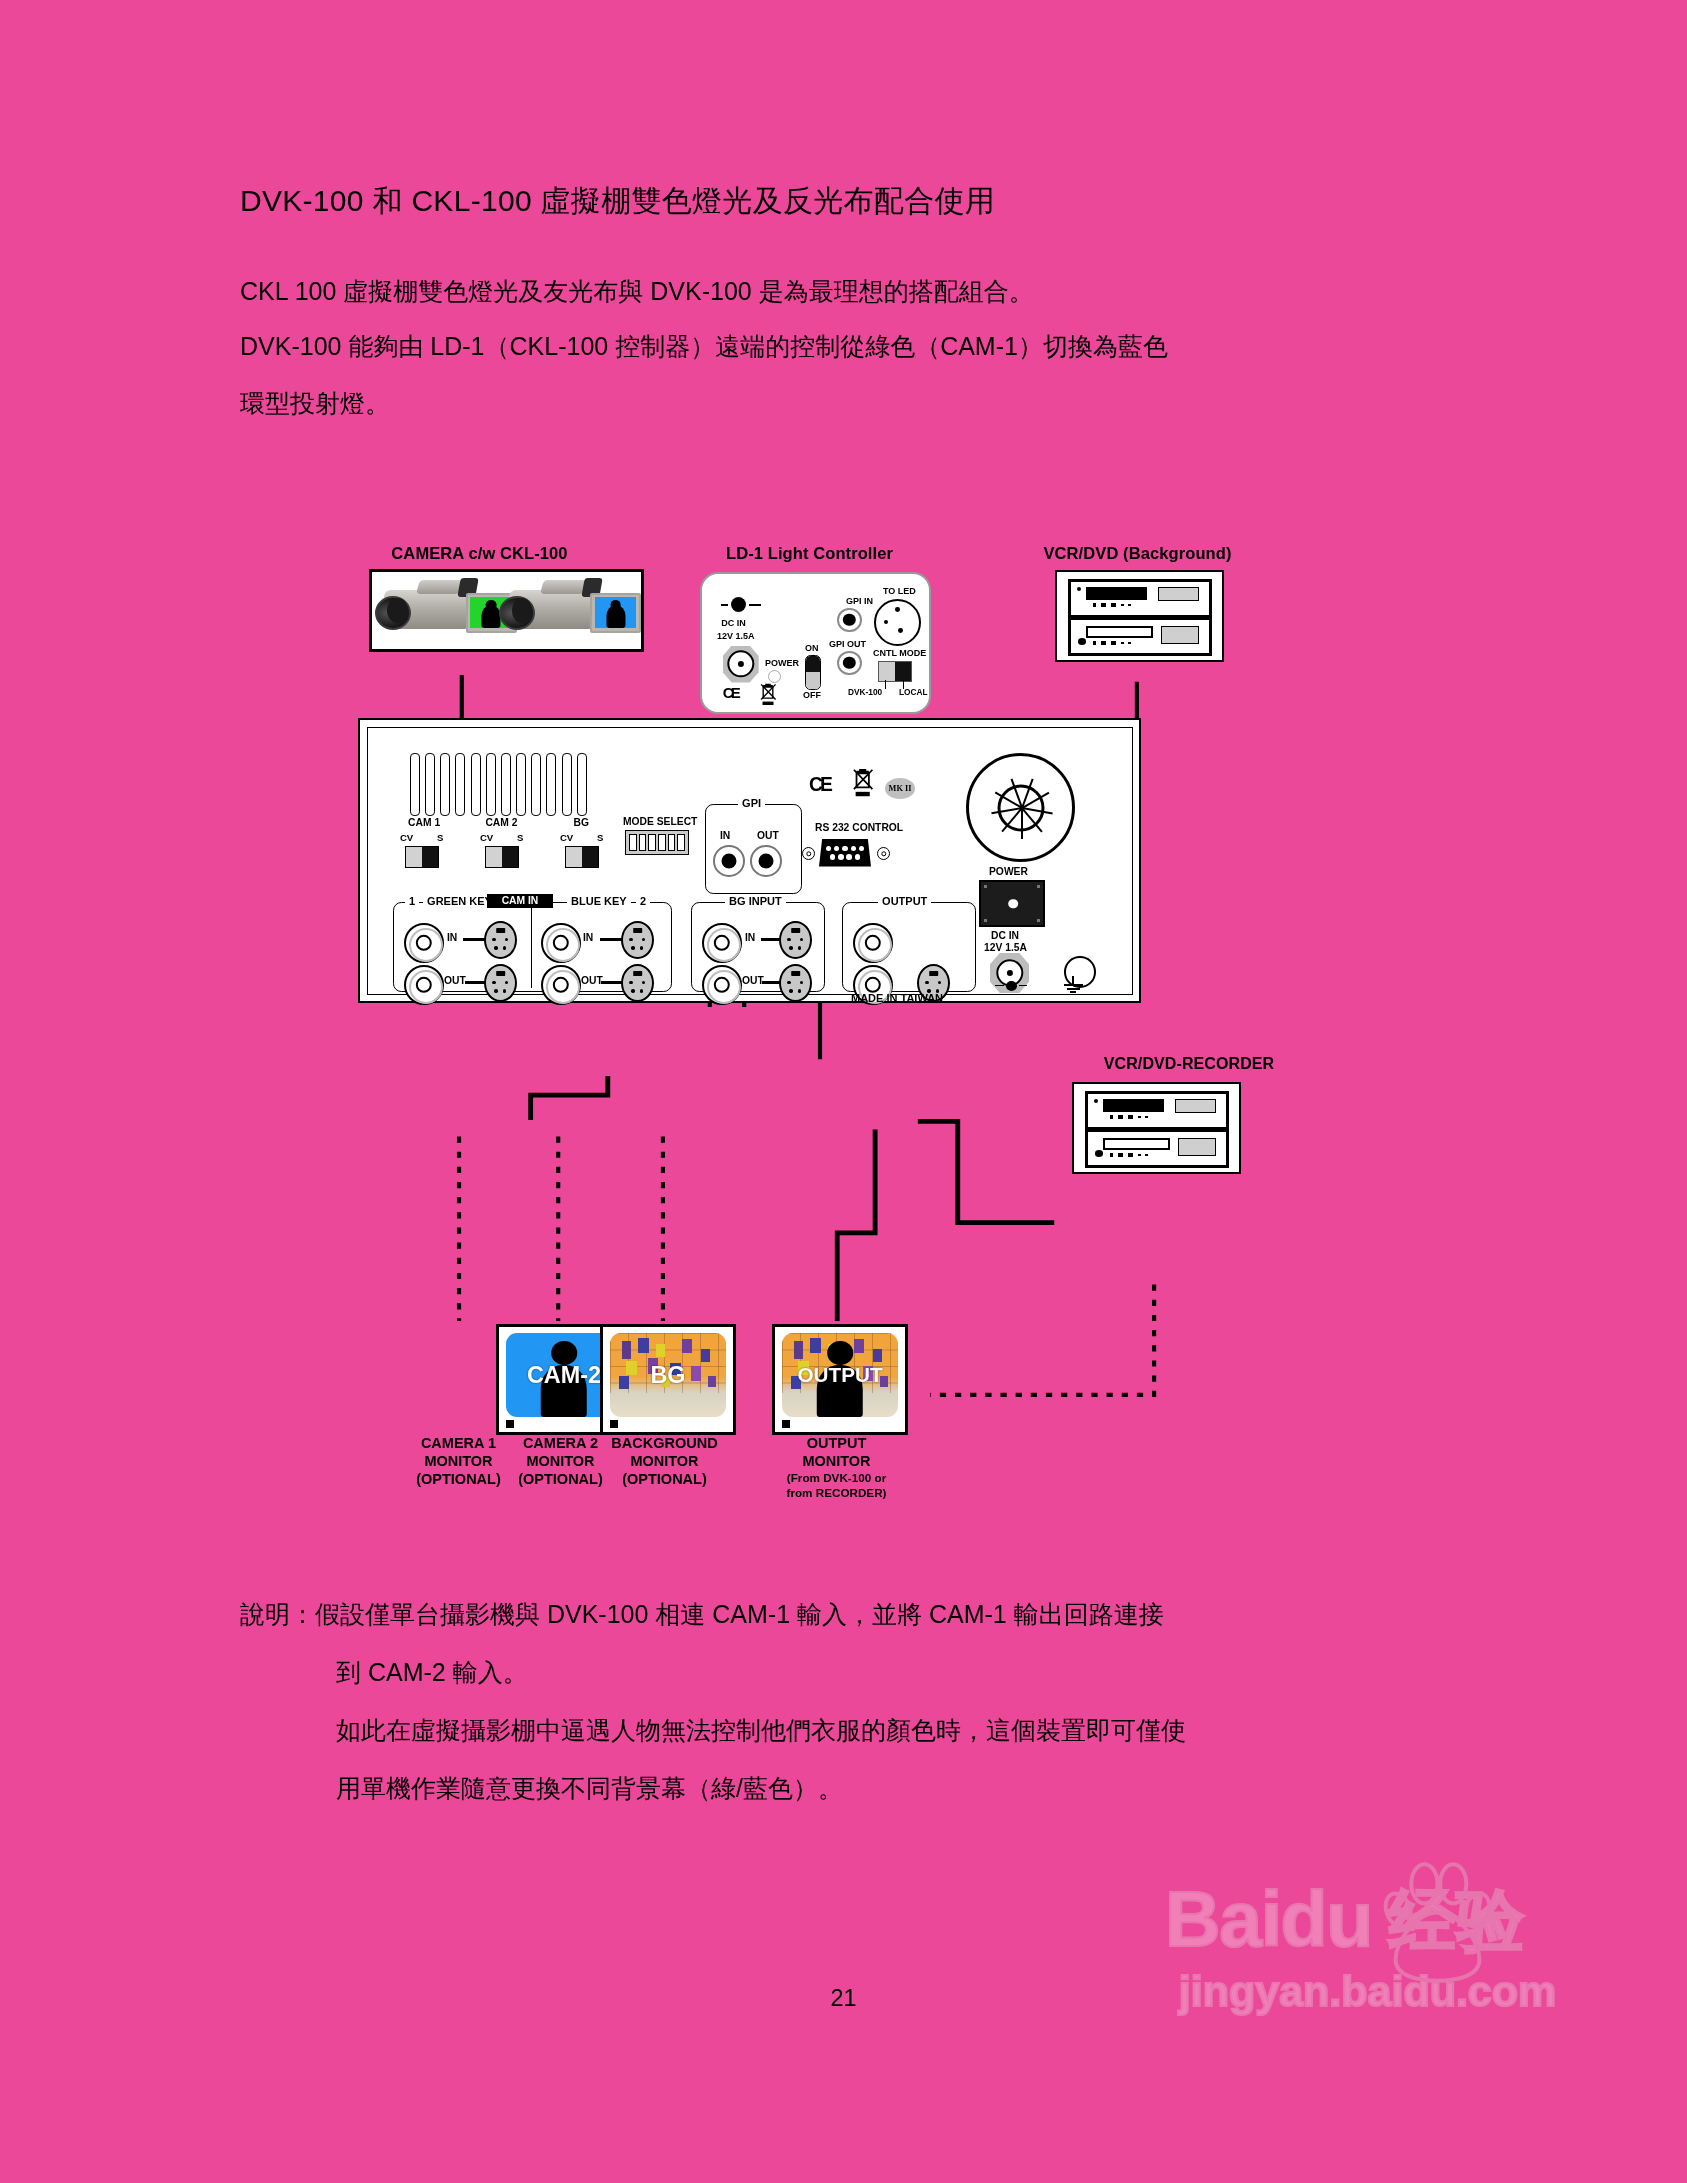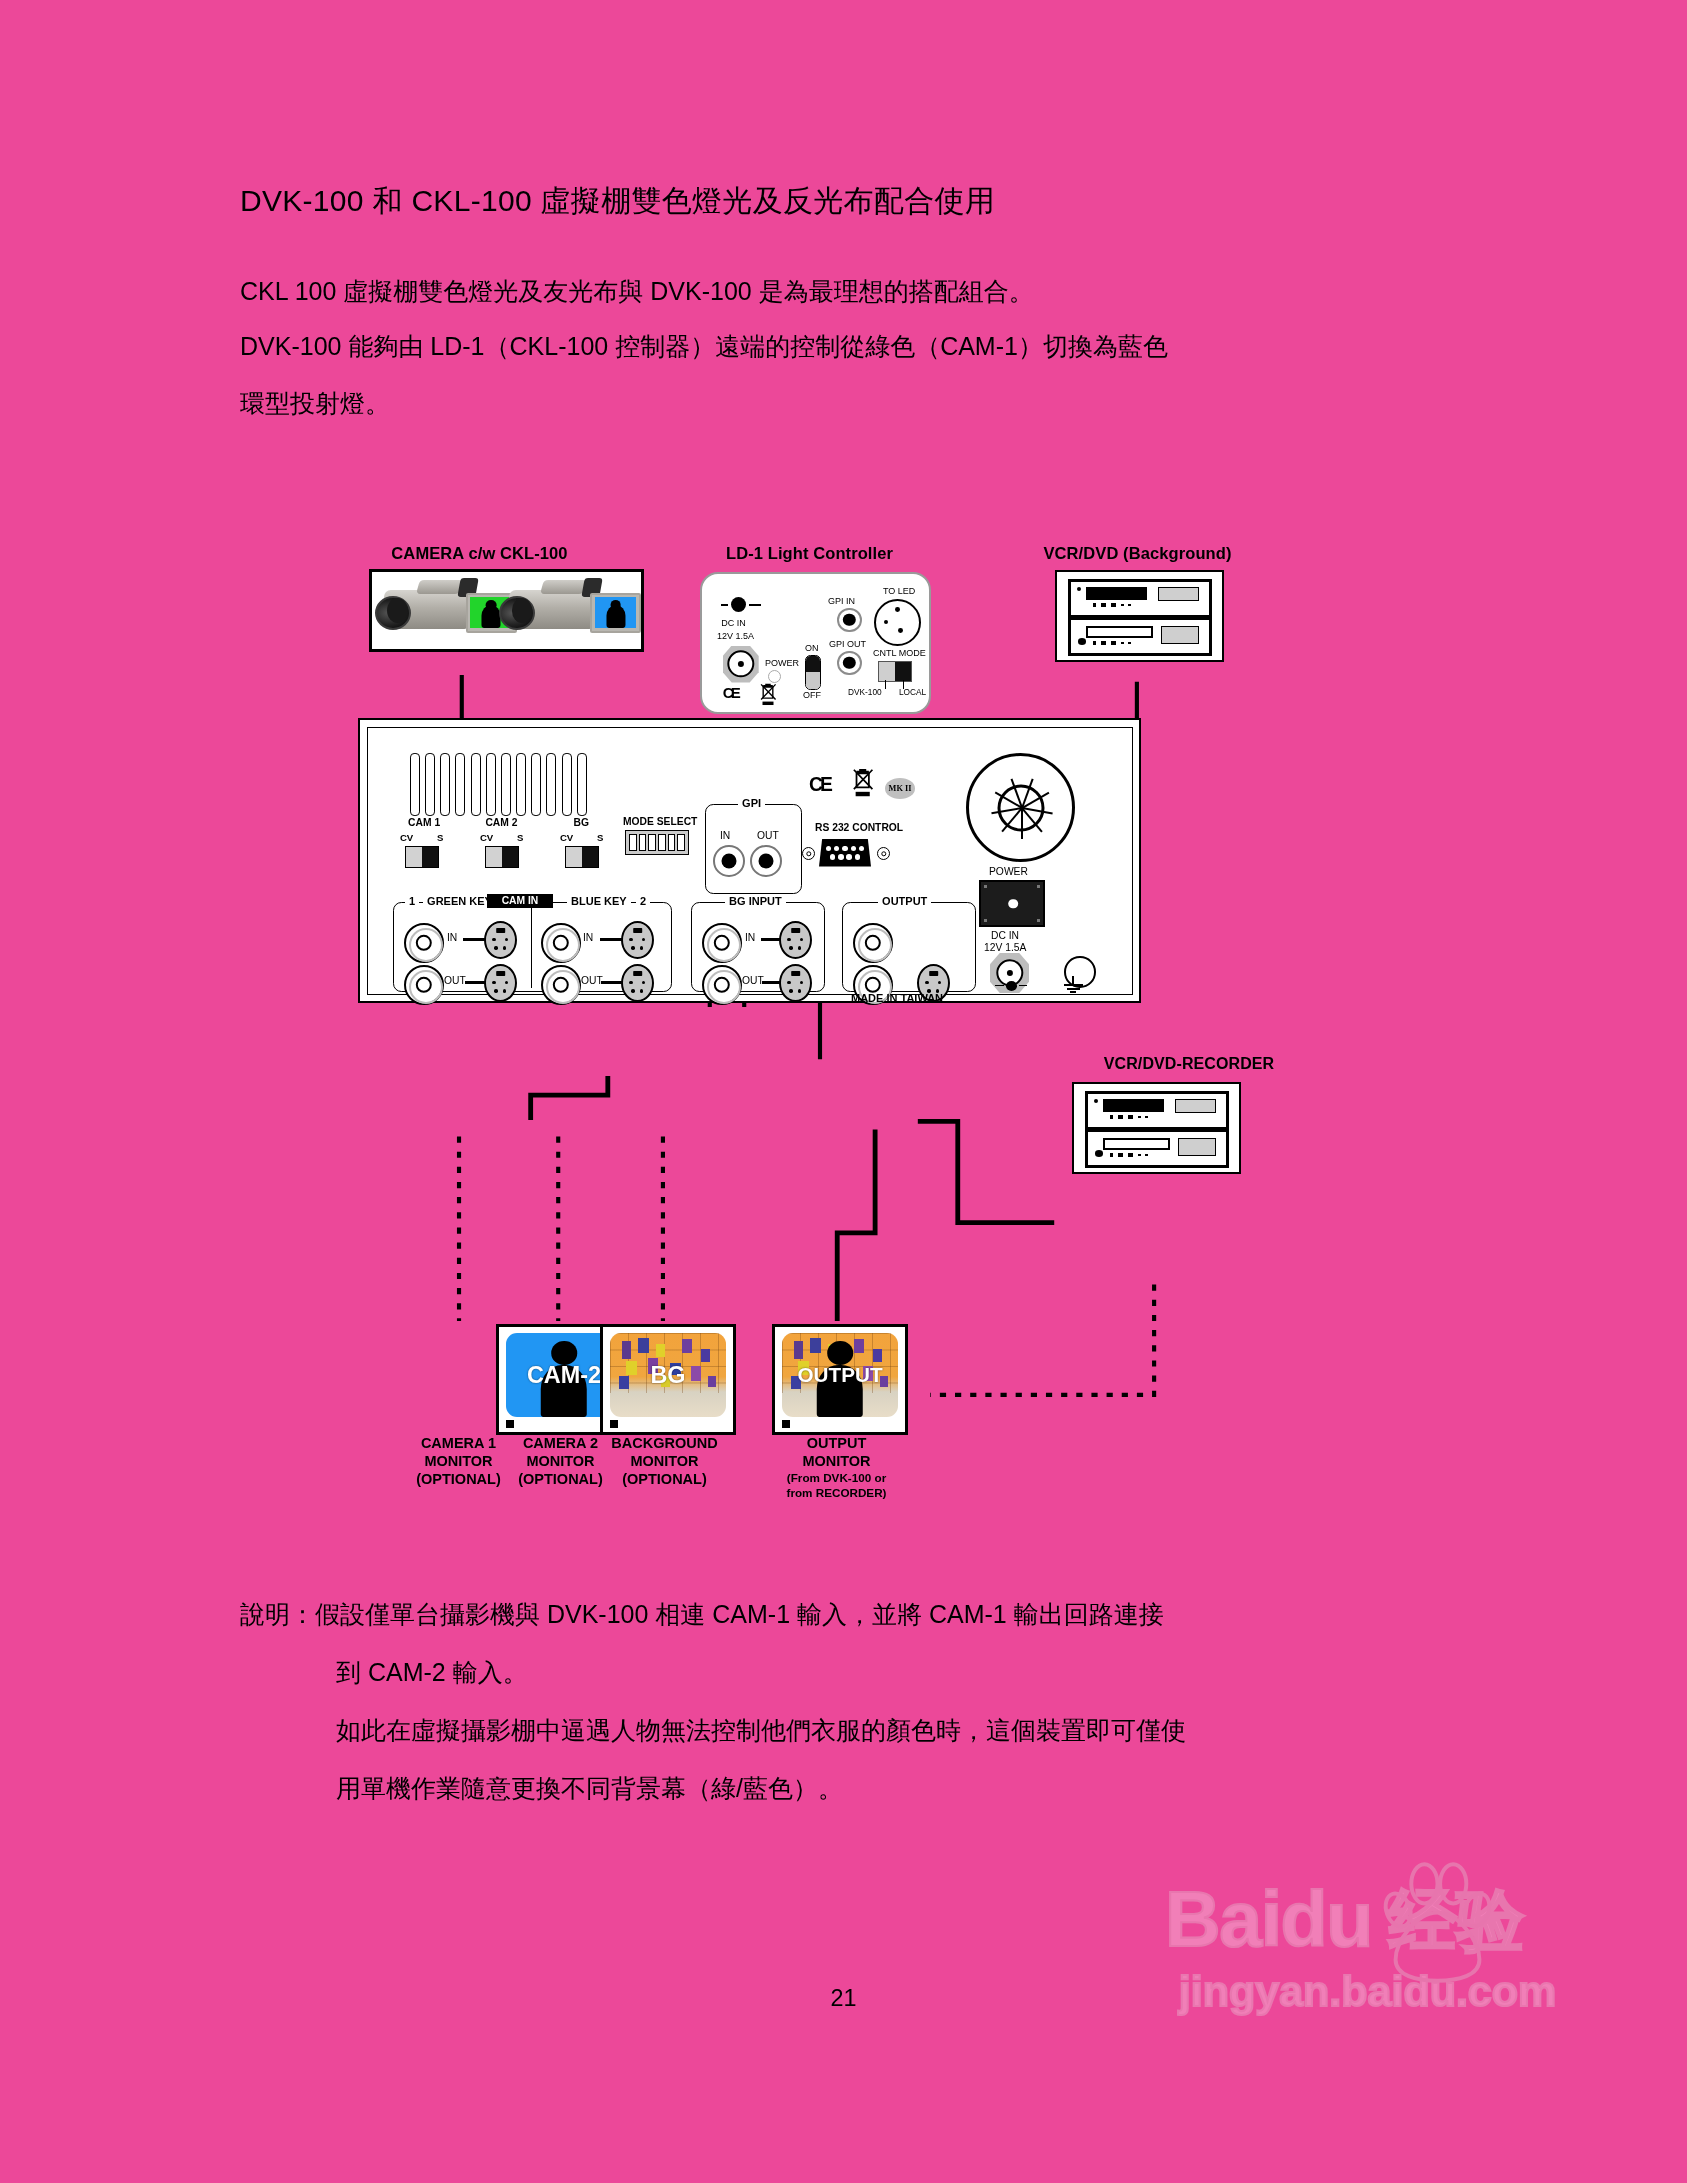--- a/index.html
+++ b/index.html
@@ -112,21 +112,21 @@
        width:12.4px;height:12.4px;border:2.1px solid #000;border-radius:50%;}
   .bnc-ring{position:absolute;width:30px;height:30px;border:2.1px solid #bdbdbd;
        border-radius:50%;left:2.8px;top:2.8px;}
 
   .din{position:absolute;width:29px;height:34px;border-radius:50%;
        border:2.8px solid #000;background:#c8c8c8;}
   .din .key{position:absolute;left:50%;top:4.8px;transform:translateX(-50%);
        width:9.6px;height:4.8px;background:#000;border-radius:0.7px;}
   .din .p{position:absolute;width:3.4px;height:3.4px;background:#000;border-radius:50%;}
 
-  .ioLbl{position:absolute;font-size:10.3px;font-weight:400;}
+  .ioLbl{position:absolute;font-size:10.3px;font-weight:700;}
   .link{position:absolute;background:#000;height:3.4px;}
 
   .db9{position:absolute;width:52px;height:27.6px;background:#000;
        clip-path:polygon(6% 0,94% 0,100% 100%,0 100%);}
   .db9 .pins{position:absolute;inset:0;display:flex;flex-direction:column;
        justify-content:center;align-items:center;gap:2.8px;}
   .db9 .prow{display:flex;gap:2.8px;}
   .db9 .prow i{width:5.5px;height:5.5px;background:#fff;border-radius:50%;}
   .db9scr{position:absolute;width:11px;height:11px;border:1.4px solid #000;
        border-radius:50%;}
@@ -286,21 +286,21 @@
         </svg>
       </div>
 
       <div class="ioLbl" style="left:103px;top:69px;font-size:9px;">ON</div>
       <div style="position:absolute;left:103px;top:81px;width:13.8px;height:33px;border:1.4px solid #000;border-radius:5.5px;overflow:hidden;">
         <i style="display:block;height:50%;background:#111;"></i>
         <i style="display:block;height:50%;background:#c9c9c9;"></i>
       </div>
       <div class="ioLbl" style="left:101px;top:116px;font-size:9px;">OFF</div>
 
-      <div class="ioLbl" style="left:126px;top:22px;font-size:9px;text-align:right;">GPI IN</div>
+      <div class="ioLbl" style="left:144px;top:22px;font-size:9px;text-align:right;">GPI IN</div>
       <div style="position:absolute;left:135px;top:34px;width:20.7px;height:20.7px;border:2.1px solid #8c8c8c;border-radius:50%;background:#fff;">
         <i style="position:absolute;left:50%;top:50%;transform:translate(-50%,-50%);width:12.4px;height:12.4px;background:#000;border-radius:50%;display:block;"></i>
       </div>
 
       <div class="ioLbl" style="left:127px;top:65px;font-size:9px;">GPI OUT</div>
       <div style="position:absolute;left:135px;top:77px;width:20.7px;height:20.7px;border:2.1px solid #8c8c8c;border-radius:50%;background:#fff;">
         <i style="position:absolute;left:50%;top:50%;transform:translate(-50%,-50%);width:12.4px;height:12.4px;background:#000;border-radius:50%;display:block;"></i>
       </div>
 
       <div class="ioLbl" style="left:181px;top:12.4px;font-size:9px;">TO LED</div>

